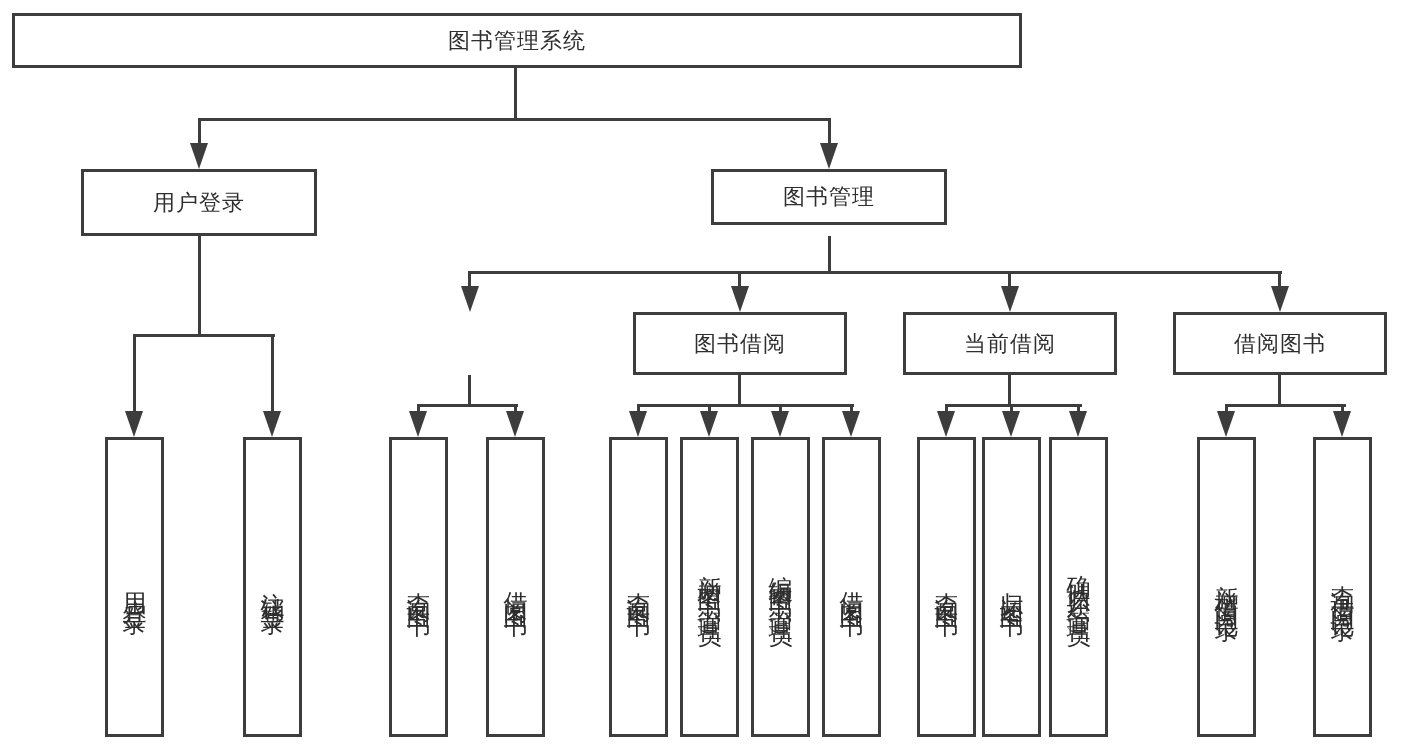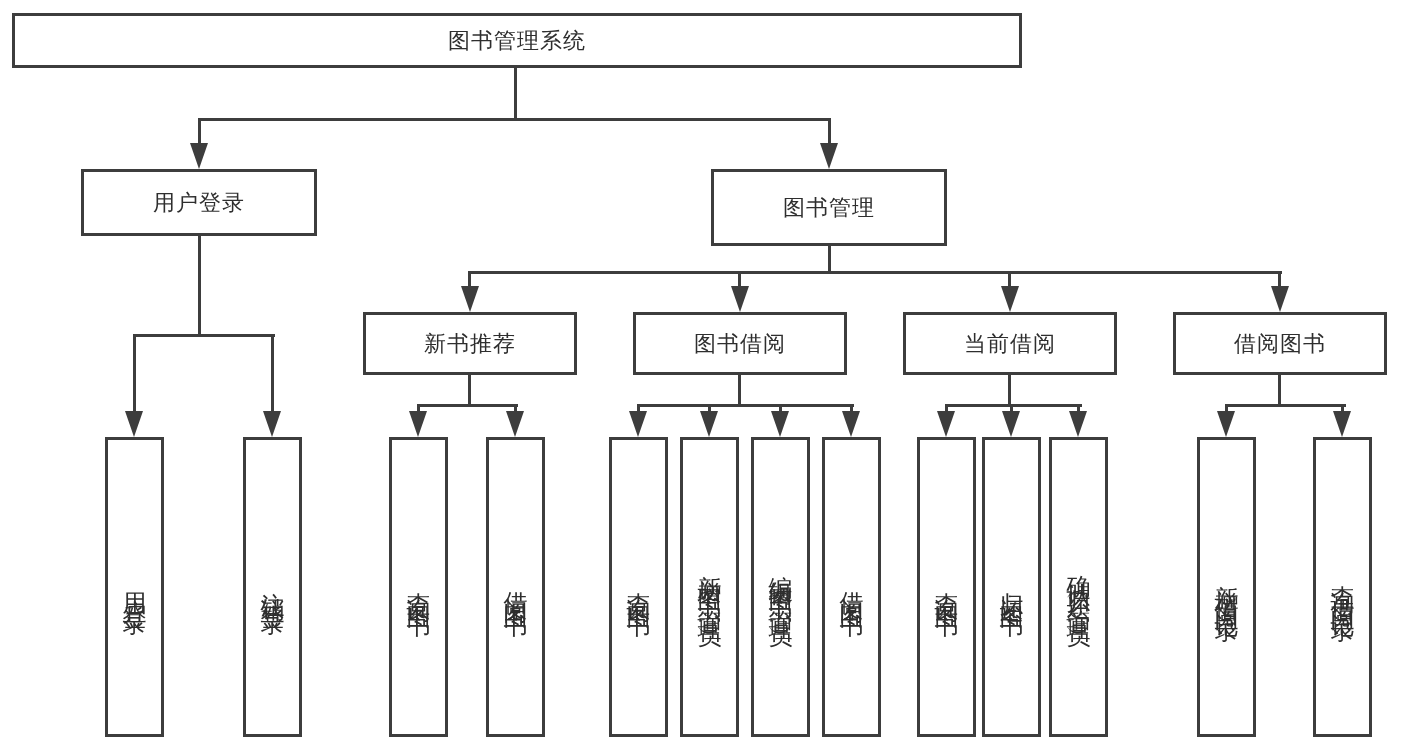--- a/index.html
+++ b/index.html
@@ -115,27 +115,24 @@
   <div class="ln" style="left:1341px;top:404px;width:3px;height:12px"></div>
   <div class="ar" style="left:1333px;top:411px"></div>
 
   <div class="box" style="left:12px;top:13px;width:1010px;height:55px">
     <span class="h-label">图书管理系统</span>
   </div>
 
   <div class="box" style="left:81px;top:169px;width:236px;height:67px">
     <span class="h-label">用户登录</span>
   </div>
-  <div class="box" style="left:711px;top:169px;width:236px;height:77px">
+  <div class="box" style="left:711px;top:169px;width:236px;height:56px">
     <span class="h-label">图书管理</span>
   </div>
 
-  <div class="box" style="left:363px;top:312px;width:214px;height:63px">
-    <span class="h-label">新书推荐</span>
-  </div>
   <div class="box" style="left:633px;top:312px;width:214px;height:63px">
     <span class="h-label">图书借阅</span>
   </div>
   <div class="box" style="left:903px;top:312px;width:214px;height:63px">
     <span class="h-label">当前借阅</span>
   </div>
   <div class="box" style="left:1173px;top:312px;width:214px;height:63px">
     <span class="h-label">借阅图书</span>
   </div>
 

